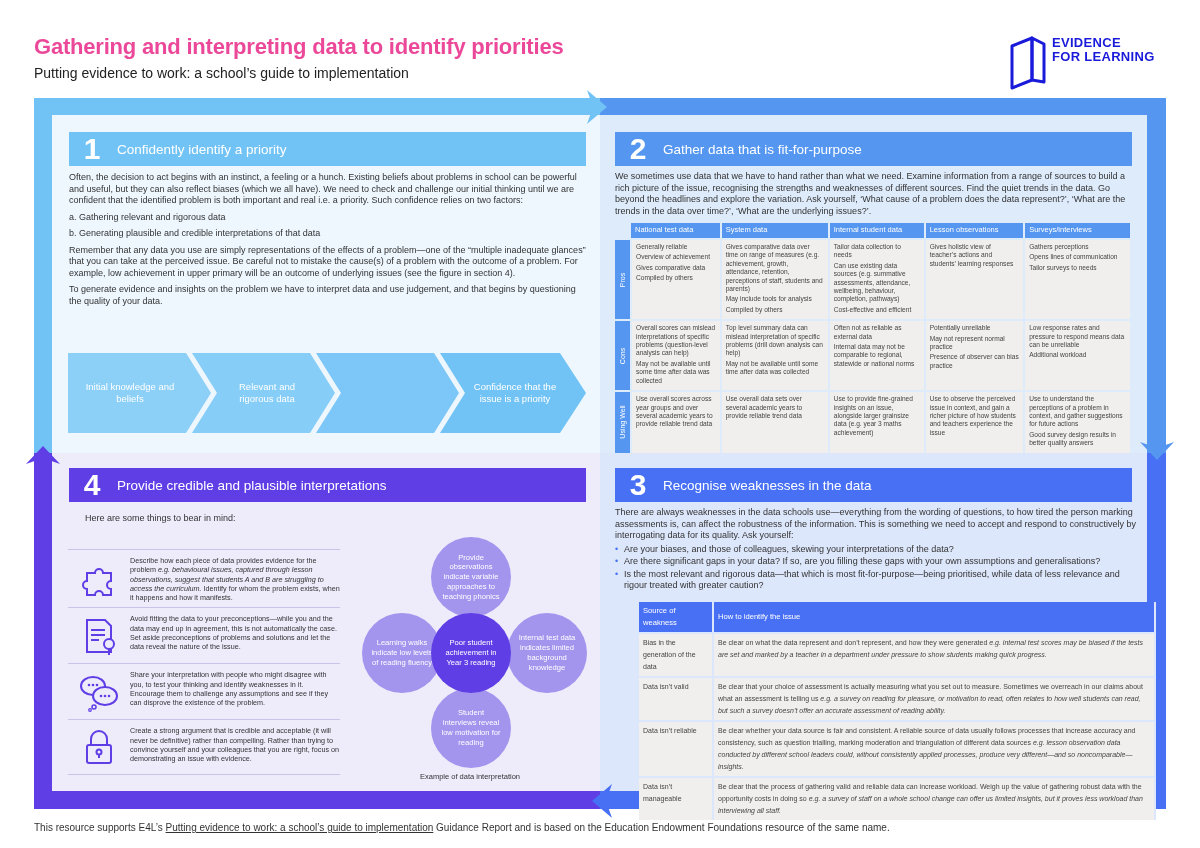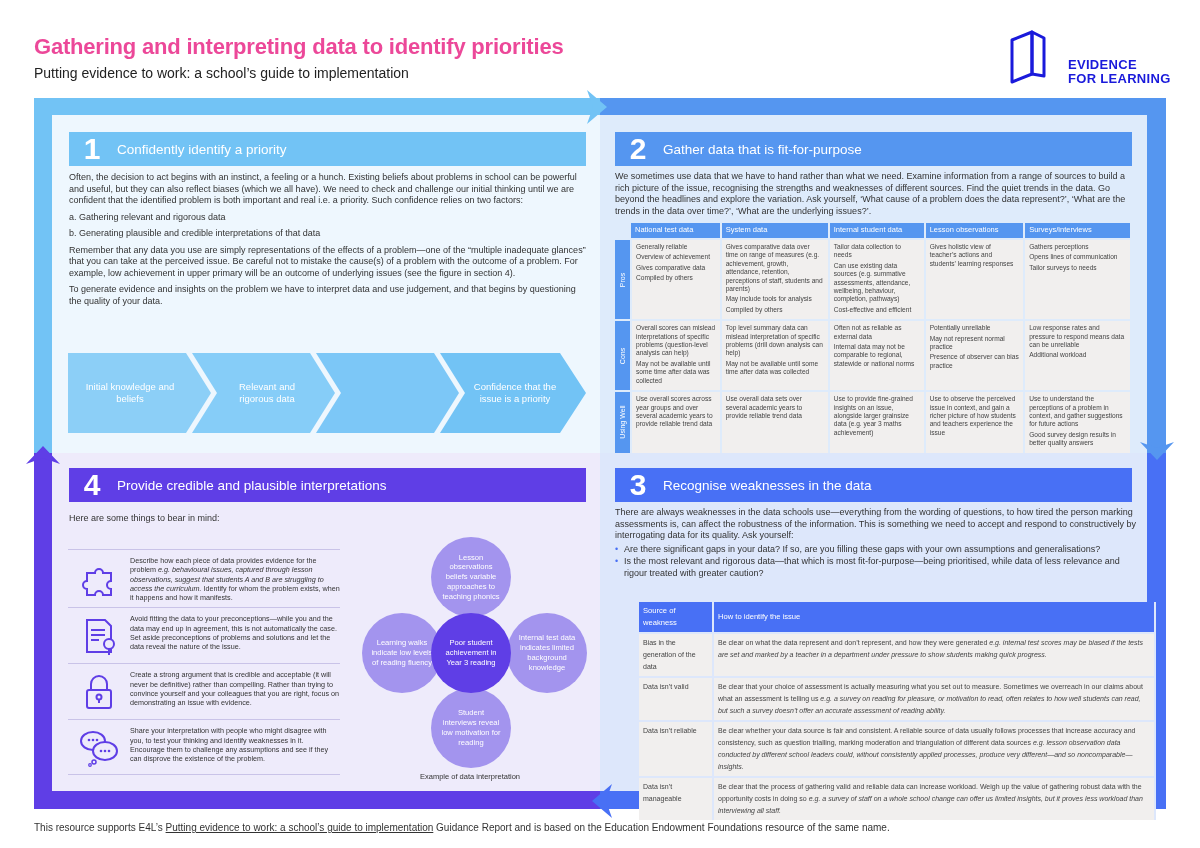--- a/index.html
+++ b/index.html
@@ -2,21 +2,21 @@
 <html><head>
 <meta charset="utf-8">
 <style>
   * { box-sizing: border-box; margin: 0; padding: 0; }
   html, body { width: 1200px; height: 848px; background: #ffffff; overflow: hidden; }
   body { font-family: "Liberation Sans", "DejaVu Sans", sans-serif; color: #333; position: relative; }
 
   .page-title { position: absolute; left: 34px; top: 34px; font-size: 22px; font-weight: bold; color: #ec4899; letter-spacing: -0.2px; }
   .page-subtitle { position: absolute; left: 34px; top: 65px; font-size: 14px; color: #222; }
 
-  .logo { position: absolute; left: 1008px; top: 30px; display: flex; align-items: flex-end; gap: 20px; }
+  .logo { position: absolute; left: 1008px; top: 36px; display: flex; align-items: flex-start; gap: 4px; }
   .logo svg { width: 40px; height: 56px; }
   .logo-text { font-size: 13px; font-weight: bold; color: #1a1adb; line-height: 14px; letter-spacing: 0.3px; }
 
   
   .frame { position: absolute; }
   .f1 { left: 34px; top: 98px; width: 566px; height: 355px; background: #72c3f5; }
   .f2 { left: 600px; top: 98px; width: 566px; height: 355px; background: #5596f0; }
   .f4 { left: 34px; top: 453px; width: 566px; height: 356px; background: #5f3ee6; }
   .f3 { left: 600px; top: 453px; width: 566px; height: 356px; background: #4870f5; }
 
@@ -244,21 +244,21 @@
       </td>
     </tr>
   </tbody>
 </table>
 
 <div class="sec-head h4">
   <span class="sec-num">4</span>
   <span class="sec-title">Provide credible and plausible interpretations</span>
 </div>
 <div class="body-text" style="left:69px;top:507px;width:520px;">
-  <p style="margin-top:6px;">Here are some things to bear in mind:</p>
+  <p style="margin-top:6px;margin-left:16px;">Here are some things to bear in mind:</p>
 </div>
 
 <div class="tips">
   <div class="tip">
     <div class="tip-icon">
       <svg viewBox="0 0 40 40">
           <path d="M8 14 h8 a4 4 0 1 1 8 0 h8 v8 a4 4 0 1 0 0 8 v6 h-8 a4 4 0 1 0 -8 0 h-8 v-6 a4 4 0 1 1 0 -8 z" fill="none" stroke="#5f3ee6" stroke-width="2"></path>
         </svg>
     </div>
     <div class="tip-text"><span>Describe how each piece of data provides evidence for the problem </span><i>e.g. behavioural issues, captured through lesson observations, suggest that students A and B are struggling to access the curriculum.</i><span> Identify for whom the problem exists, when it happens and how it manifests.</span></div>
@@ -268,54 +268,54 @@
       <svg viewBox="0 0 40 40">
           <path d="M8 4 h18 l6 6 v26 h-24 z" fill="none" stroke="#5f3ee6" stroke-width="2"></path>
           <line x1="12" y1="14" x2="26" y2="14" stroke="#5f3ee6" stroke-width="2"></line>
           <line x1="12" y1="19" x2="26" y2="19" stroke="#5f3ee6" stroke-width="2"></line>
           <line x1="12" y1="24" x2="20" y2="24" stroke="#5f3ee6" stroke-width="2"></line>
           <circle cx="30" cy="28" r="5" fill="#eeebfb" stroke="#5f3ee6" stroke-width="2"></circle>
           <line x1="30" y1="33" x2="30" y2="39" stroke="#5f3ee6" stroke-width="2"></line>
         </svg>
     </div>
     <div class="tip-text">Avoid fitting the data to your preconceptions—while you and the data may end up in agreement, this is not automatically the case. Set aside preconceptions of problems and solutions and let the data reveal the nature of the issue.</div>
-  </div>
-  <div class="tip">
-    <div class="tip-icon">
-      <svg viewBox="0 0 40 40">
-          <path d="M12 18 v-6 a8 8 0 0 1 16 0 v6" fill="none" stroke="#5f3ee6" stroke-width="2"></path>
-          <rect x="8" y="18" width="24" height="18" rx="2" fill="none" stroke="#5f3ee6" stroke-width="2"></rect>
-          <circle cx="20" cy="25" r="2.5" fill="none" stroke="#5f3ee6" stroke-width="2"></circle>
-          <line x1="20" y1="27" x2="20" y2="31" stroke="#5f3ee6" stroke-width="2"></line>
-        </svg>
-    </div>
-    <div class="tip-text">Create a strong argument that is credible and acceptable (it will never be definitive) rather than compelling. Rather than trying to convince yourself and your colleagues that you are right, focus on demonstrating an issue with evidence.</div>
   </div>
   <div class="tip">
     <div class="tip-icon">
       <svg viewBox="0 0 40 40">
           <ellipse cx="14" cy="14" rx="12" ry="9" fill="none" stroke="#5f3ee6" stroke-width="2"></ellipse>
           <ellipse cx="26" cy="24" rx="12" ry="9" fill="#eeebfb" stroke="#5f3ee6" stroke-width="2"></ellipse>
           <circle cx="22" cy="24" r="1.3" fill="#5f3ee6"></circle>
           <circle cx="26" cy="24" r="1.3" fill="#5f3ee6"></circle>
           <circle cx="30" cy="24" r="1.3" fill="#5f3ee6"></circle>
           <circle cx="10" cy="13" r="1.3" fill="#5f3ee6"></circle>
           <circle cx="14" cy="13" r="1.3" fill="#5f3ee6"></circle>
           <circle cx="18" cy="13" r="1.3" fill="#5f3ee6"></circle>
           <circle cx="15" cy="35" r="2" fill="none" stroke="#5f3ee6" stroke-width="1.5"></circle>
           <circle cx="11" cy="38" r="1.3" fill="none" stroke="#5f3ee6" stroke-width="1.2"></circle>
         </svg>
     </div>
     <div class="tip-text">Share your interpretation with people who might disagree with you, to test your thinking and identify weaknesses in it. Encourage them to challenge any assumptions and see if they can disprove the existence of the problem.</div>
   </div>
+  <div class="tip">
+    <div class="tip-icon">
+      <svg viewBox="0 0 40 40">
+          <path d="M12 18 v-6 a8 8 0 0 1 16 0 v6" fill="none" stroke="#5f3ee6" stroke-width="2"></path>
+          <rect x="8" y="18" width="24" height="18" rx="2" fill="none" stroke="#5f3ee6" stroke-width="2"></rect>
+          <circle cx="20" cy="25" r="2.5" fill="none" stroke="#5f3ee6" stroke-width="2"></circle>
+          <line x1="20" y1="27" x2="20" y2="31" stroke="#5f3ee6" stroke-width="2"></line>
+        </svg>
+    </div>
+    <div class="tip-text">Create a strong argument that is credible and acceptable (it will never be definitive) rather than compelling. Rather than trying to convince yourself and your colleagues that you are right, focus on demonstrating an issue with evidence.</div>
+  </div>
 </div>
 
 <div>
   <div class="circle c-out" style="left:431px;top:537px;">
-      <span>Lesson observations beliefs variable approaches to teaching phonics</span>
+      <span>Provide observations indicate variable approaches to teaching phonics</span>
     </div>
   <div class="circle c-out" style="left:362px;top:613px;">
       <span>Learning walks indicate low levels of reading fluency</span>
     </div>
   <div class="circle c-out" style="left:507px;top:613px;">
       <span>Internal test data indicates limited background knowledge</span>
     </div>
   <div class="circle c-out" style="left:431px;top:688px;">
       <span>Student interviews reveal low motivation for reading</span>
     </div>
@@ -325,20 +325,21 @@
   <div class="diag-cap">Example of data interpretation</div>
 </div>
 
 <div class="sec-head h3">
   <span class="sec-num">3</span>
   <span class="sec-title">Recognise weaknesses in the data</span>
 </div>
 <div class="body-text" style="left:615px;top:507px;width:525px;">
   <p style="margin-bottom:2px;">There are always weaknesses in the data schools use—everything from the wording of questions, to how tired the person marking assessments is, can affect the robustness of the information. This is something we need to accept and respond to constructively by interrogating data for its quality. Ask yourself:</p>
   <ul class="bullets">
+    <li>Are your biases, and those of colleagues, skewing your interpretations of the data?</li>
     <li>Are there significant gaps in your data? If so, are you filling these gaps with your own assumptions and generalisations?</li>
     <li>Is the most relevant and rigorous data—that which is most fit-for-purpose—being prioritised, while data of less relevance and rigour treated with greater caution?</li>
   </ul>
 </div>
 
 <table class="wtable">
   <thead>
     <tr>
       <th>Source of weakness</th>
       <th>How to identify the issue</th>

